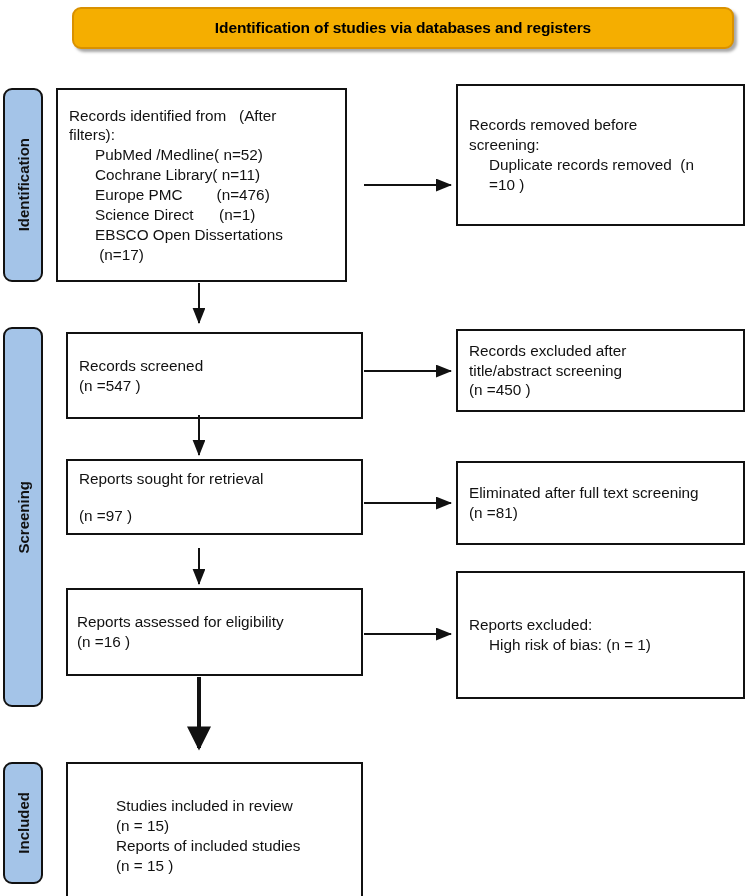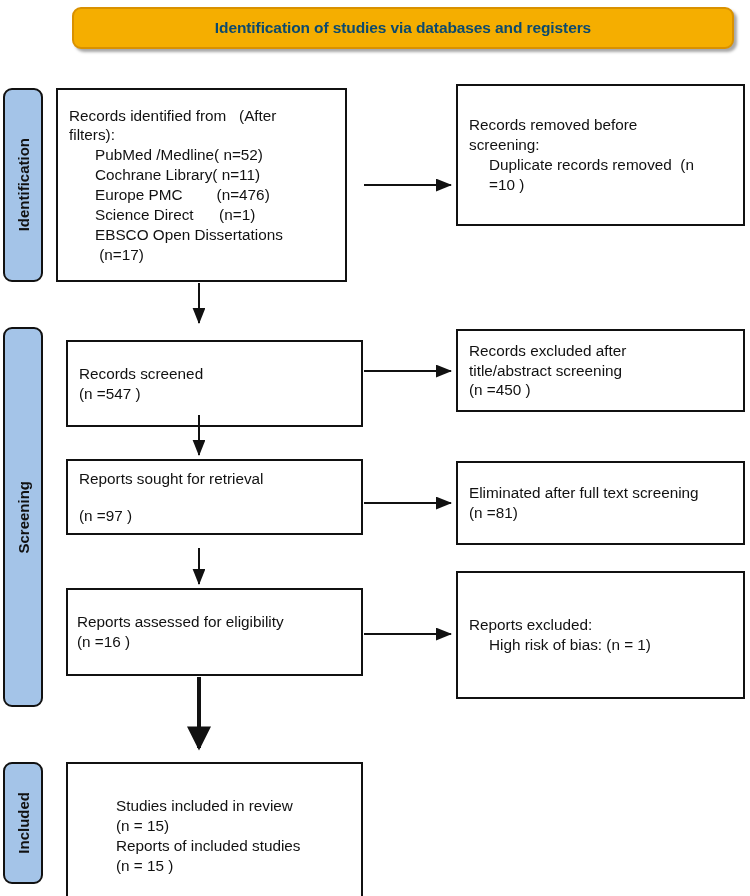--- a/index.html
+++ b/index.html
@@ -27,21 +27,21 @@
     border-radius: 9px;
     box-shadow: 3px 3px 3px rgba(0,0,0,0.35);
     display: flex;
     align-items: center;
     justify-content: center;
     box-sizing: border-box;
   }
   .header-bar .title {
     font-size: 15.5px;
     font-weight: bold;
-    color: #0c4a6e;
+    color: #000000;
     letter-spacing: -0.1px;
   }
 
   
   .stage {
     position: absolute;
     left: 3px;
     width: 40px;
     background: #A4C4E8;
     border: 2.5px solid #111111;
@@ -79,21 +79,21 @@
     line-height: 1.30;
     color: #111111;
     white-space: pre;
   }
   .fbox .line.indent  { padding-left: 26px; }
   .fbox .line.indent2 { padding-left: 20px; }
   .fbox .line .ital   { }
 
   
   #box-records-identified { left: 56px; top: 88px;  width: 291px; height: 194px; }
-  #box-records-screened   { left: 66px; top: 340px; width: 297px; height: 87px;  }
+  #box-records-screened   { left: 66px; top: 332px; width: 297px; height: 87px;  }
   #box-reports-sought     { left: 66px; top: 459px; width: 297px; height: 76px; gap: 17px;  }
   #box-reports-assessed   { left: 66px; top: 588px; width: 297px; height: 88px; padding-left: 9px;  }
   #box-studies-included   { left: 66px; top: 762px; width: 297px; height: 148px; padding-left: 48px; }
 
   
   #box-records-removed    { left: 456px; top: 84px;  width: 289px; height: 142px; }
   #box-records-excluded   { left: 456px; top: 329px; width: 289px; height: 83px;  }
   #box-eliminated-full    { left: 456px; top: 461px; width: 289px; height: 84px;  }
   #box-reports-excluded   { left: 456px; top: 571px; width: 289px; height: 128px; }
 

